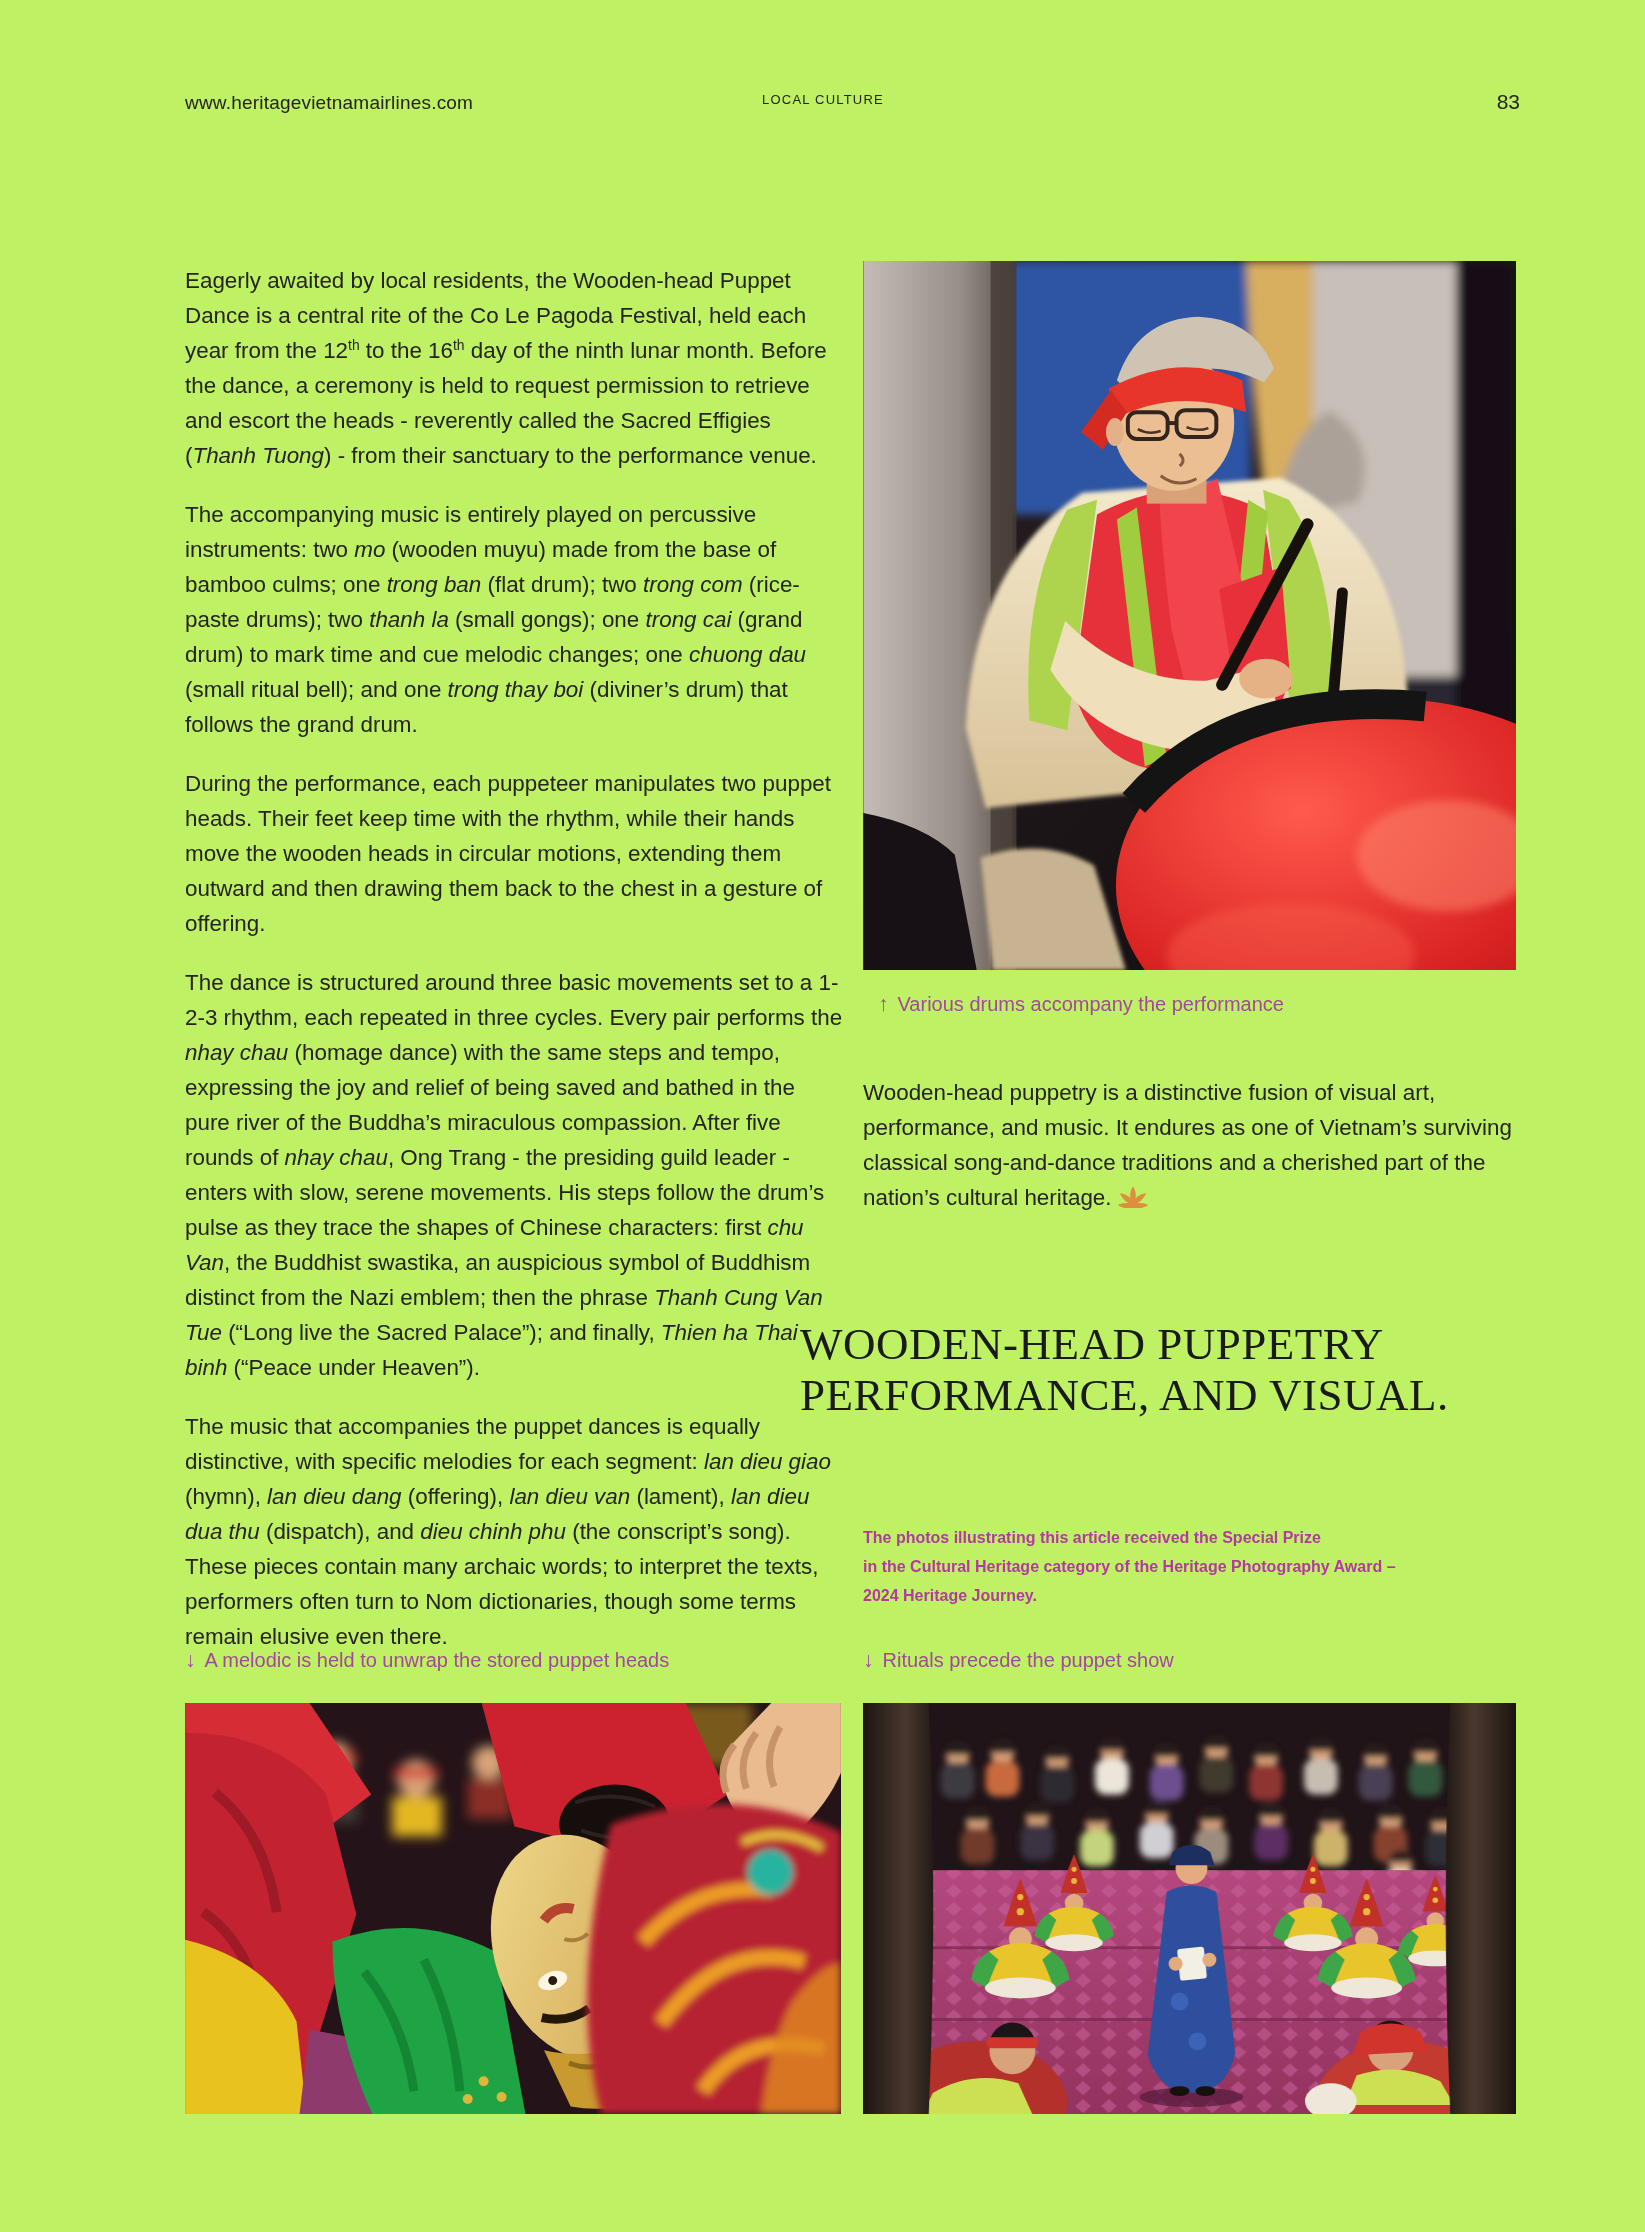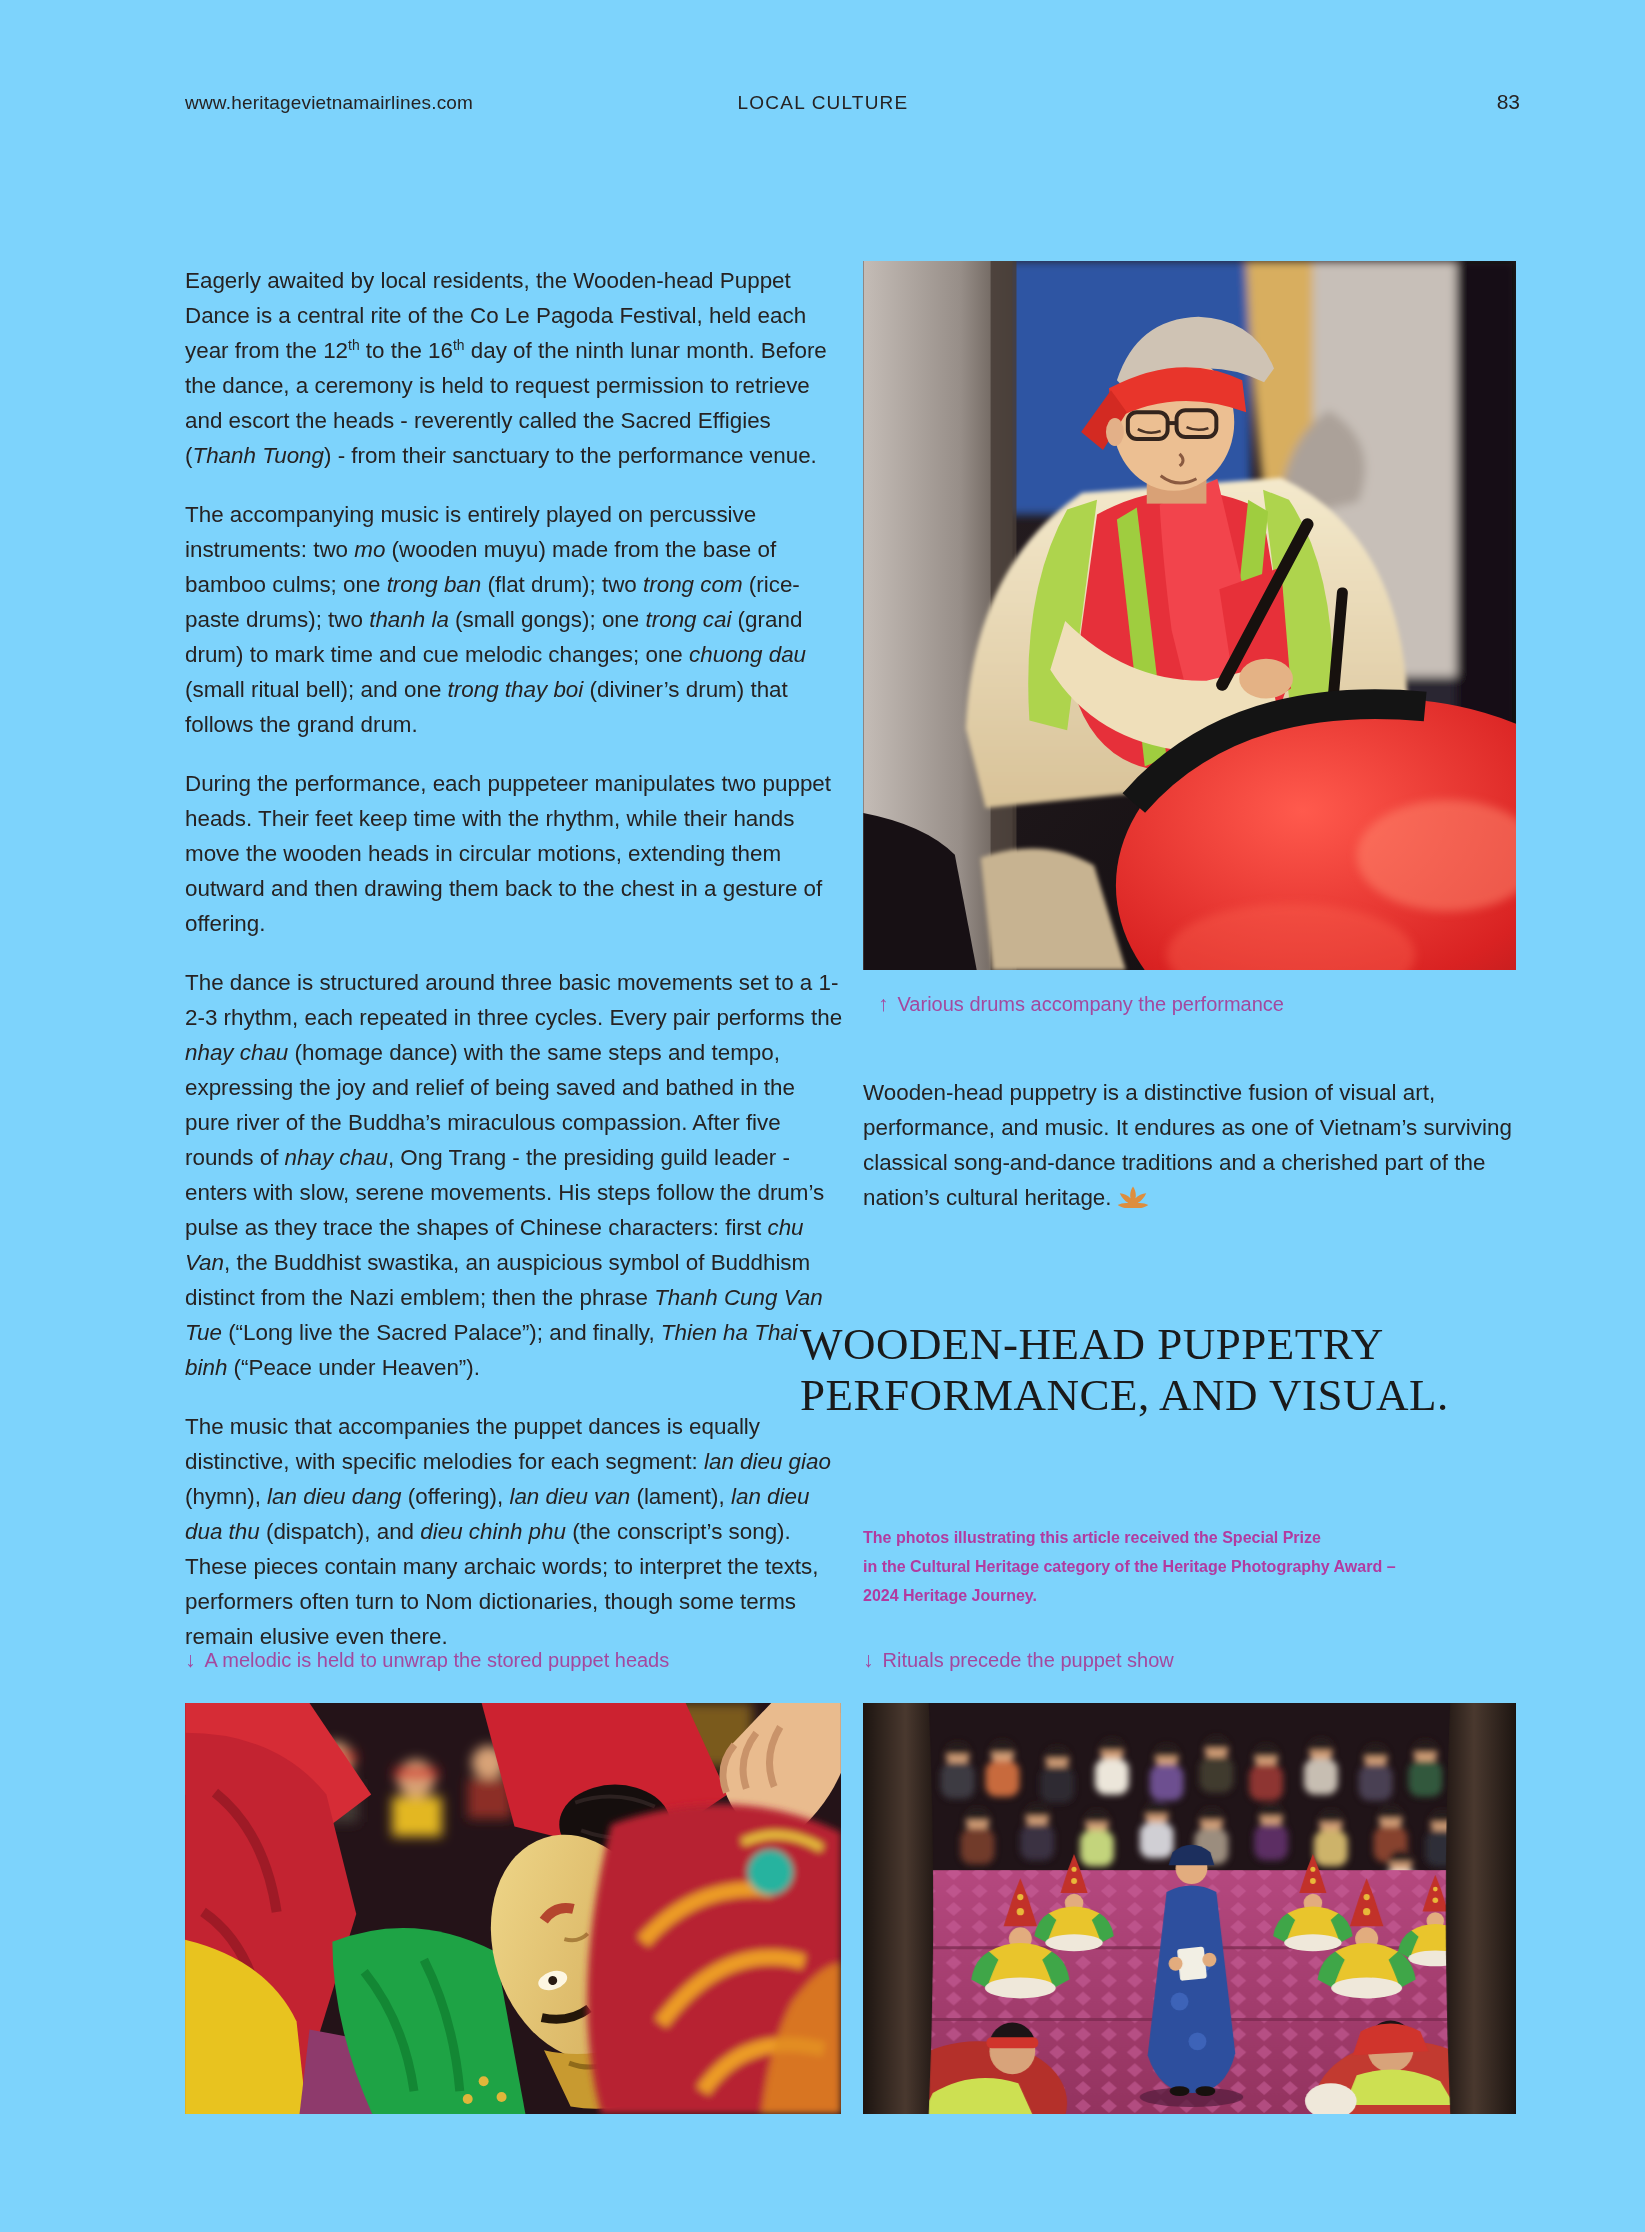--- a/index.html
+++ b/index.html
@@ -1,21 +1,21 @@
 <!DOCTYPE html>
 <html style="--caption-purple: #a4489e; --award-purple: #b23aa0; --lotus-orange: #dd8e3e;"><head>
 <meta charset="utf-8">
 <style>
   html,body{margin:0;padding:0;background:#e9e9e9;}
-  .page{position:relative;width:1646px;height:2233px;background:#7dd3fc;margin:0 auto;
+  .page{position:relative;width:1646px;height:2233px;background:#bef264;margin:0 auto;
         font-family:"Liberation Sans",sans-serif;color:#262222;overflow:hidden;}
 
   
   .hdr-site{position:absolute;left:185px;top:92px;font-size:19px;letter-spacing:0.2px;color:#262222;}
-  .hdr-section{position:absolute;left:0;right:0;top:92px;text-align:center;font-size:19px;letter-spacing:1.2px;color:#262222;}
+  .hdr-section{position:absolute;left:0;right:0;top:92px;text-align:center;font-size:13px;letter-spacing:1.2px;color:#262222;}
   .hdr-page{position:absolute;right:126px;top:90px;font-size:21px;color:#262222;text-align:right;}
 
   
   .col-left{position:absolute;left:185px;top:263px;width:659px;}
   .col-left p{margin:0 0 24px 0;font-size:22.4px;line-height:35px;color:#262222;}
   .intro{position:absolute;left:863px;top:1075px;width:659px;font-size:22.4px;line-height:35px;color:#262222;}
   span.i{font-style:italic;}
   span.sup{font-size:.62em;vertical-align:super;line-height:0;}
 
   

